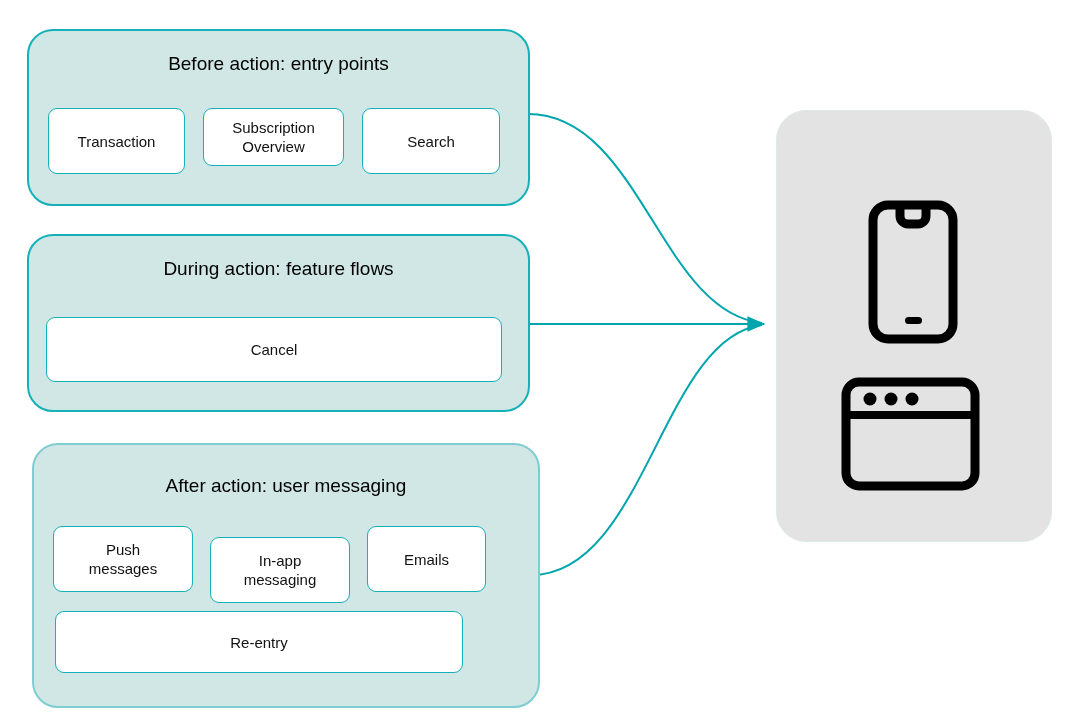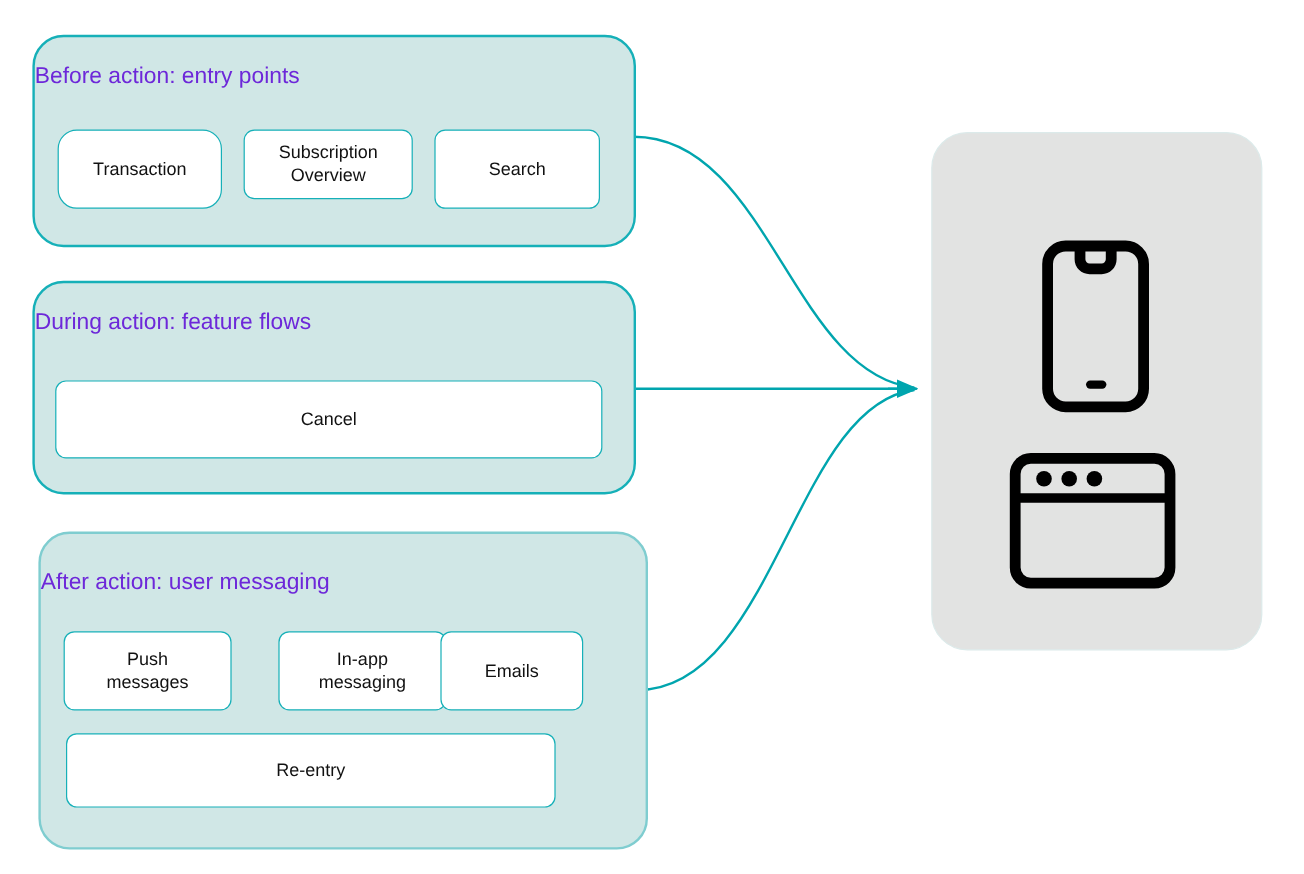--- a/index.html
+++ b/index.html
@@ -42,23 +42,24 @@
     border-radius: 26px;
   }
   .stage.soft {
     border-color: #7fcdd0;
     border-width: 2px;
   }
   .stage-title {
     position: absolute;
     left: 0;
     width: 100%;
+    text-align: center;
     font-size: 19px;
     line-height: 22px;
-    color: #6d28d9;
+    color: #000000;
     white-space: nowrap;
   }
 
   
   .chip {
     position: absolute;
     box-sizing: border-box;
     background: #ffffff;
     border: 1.6px solid #16b0b8;
     border-radius: 9px;
@@ -116,21 +117,21 @@
 
     <path d="M531,575 C645,575 662,337 762,325" fill="none" stroke="#00a5ae" stroke-width="2"></path>
 
     <path d="M740,324 L764,324" fill="none" stroke="#00a5ae" stroke-width="2" marker-end="url(#arrowhead)"></path>
   </svg>
 
   <div class="stage" id="stage-before" style="left:27px; top:29px; width:503px; height:177px;">
     <div class="stage-title" style="top:22px;">Before action: entry points</div>
   </div>
 
-  <div class="chip" style="left:48px; top:108px; width:137px; height:66px;border-radius:16px;">
+  <div class="chip" style="left:48px; top:108px; width:137px; height:66px;">
     <span>Transaction</span>
   </div>
   <div class="chip" style="left:203px; top:108px; width:141px; height:58px;">
     <span>Subscription<br>Overview</span>
   </div>
   <div class="chip" style="left:362px; top:108px; width:138px; height:66px;">
     <span>Search</span>
   </div>
 
   <div class="stage" id="stage-during" style="left:27px; top:234px; width:503px; height:178px;">
@@ -141,21 +142,21 @@
     <span>Cancel</span>
   </div>
 
   <div class="stage soft" id="stage-after" style="left:32px; top:443px; width:508px; height:265px;">
     <div class="stage-title" style="top:30px;">After action: user messaging</div>
   </div>
 
   <div class="chip" style="left:53px; top:526px; width:140px; height:66px;justify-content:center;">
     <span>Push<br>messages</span>
   </div>
-  <div class="chip" style="left:210px; top:526px; width:140px; height:66px;margin-left:22px;">
+  <div class="chip" style="left:210px; top:537px; width:140px; height:66px;">
     <span>In-app<br>messaging</span>
   </div>
   <div class="chip" style="left:367px; top:526px; width:119px; height:66px;">
     <span>Emails</span>
   </div>
   <div class="chip" style="left:55px; top:611px; width:408px; height:62px;">
     <span>Re-entry</span>
   </div>
 
   <div id="product-card">

